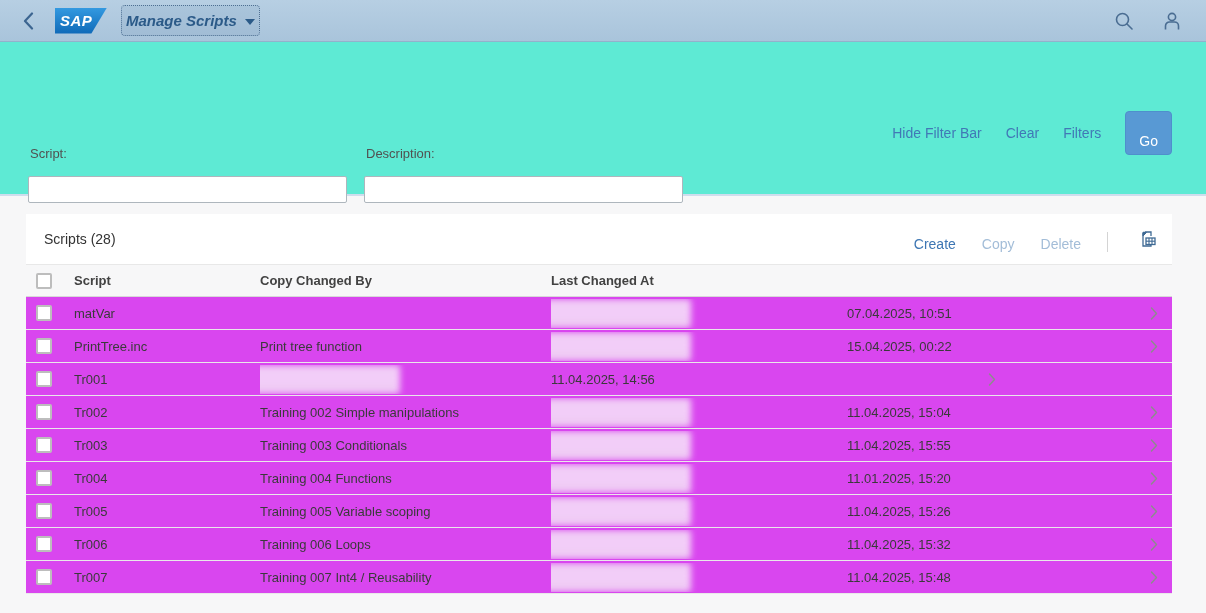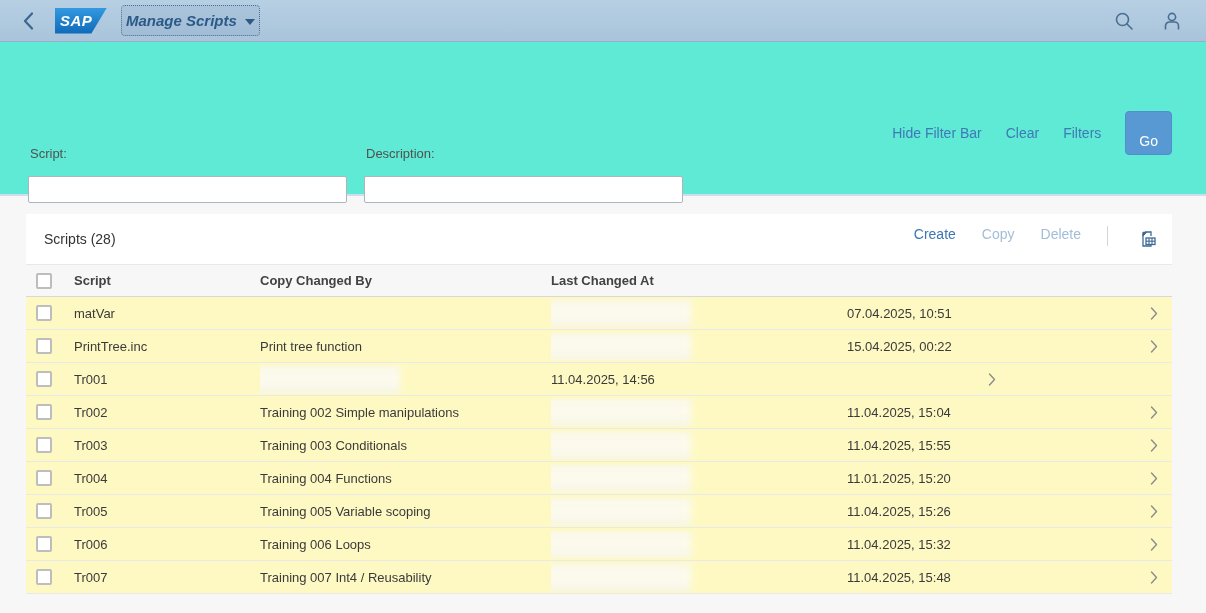--- a/index.html
+++ b/index.html
@@ -33,29 +33,29 @@
   .filter-field { display:flex; flex-direction:column; margin-right:17px; }
   .filter-field label { font-size:13px; color:#515151; margin-bottom:15px; margin-left:2px; }
   .filter-field input { width:319px; height:27px; border:1px solid #aeb6bd; border-radius:2px;
     background:#fff; padding:0 8px; font-size:13px; font-family:"Liberation Sans",sans-serif; }
 
   
   .content { height:401px; background:#f7f7f8; }
   .card { width:1146px; margin:18px 34px 0 26px; background:#fff; }
   .card-toolbar { height:50px; display:flex; align-items:center; padding:0 12px 0 18px; background:#fff; }
   .card-title { font-size:14px; color:#333; }
-  .toolbar-actions { margin-left:auto; display:flex; align-items:flex-start; gap:26px; }
+  .toolbar-actions { margin-left:auto; display:flex; align-items:flex-end; gap:26px; }
   .tb-btn { font-size:14px; background:none; border:none; cursor:pointer;
     font-family:"Liberation Sans",sans-serif; color:#3d76b3; padding:0; }
   .tb-btn.disabled { color:#a3bdd8; cursor:default; }
   .tb-sep { width:1px; height:20px; background:#d4d4d4; }
   .icon-btn { width:26px; height:26px; display:flex; align-items:center; justify-content:center; cursor:pointer; }
 
   .trow { display:grid; grid-template-columns:48px 186px 291px 296px 1fr 36px;
-    align-items:center; height:33px; border-bottom:1px solid #e9e9e9; background:#fef9c3; }
+    align-items:center; height:33px; border-bottom:1px solid #e9e9e9; background:#d946ef; }
   .trow.header { background:#f7f7f8; border-top:1px solid #e8e8e8; border-bottom:1px solid #d8d8d8;font-weight:bold; }
   .trow.header .cell { color:#424242; }
   .cell { font-size:13px; color:#3a3a3a; white-space:nowrap; overflow:hidden; }
   .cb-cell { display:flex; align-items:center; padding-left:10px; }
   .checkbox { width:16px; height:16px; border:2px solid #bdbdbd; border-radius:2px; background:#fff; cursor:pointer; }
   .redacted { width:150px; height:29px; margin-left:-10px; border-radius:3px;
     background:linear-gradient(180deg,#f6f6f6 0%,#fdfdfd 45%,#f4f4f4 100%);
     filter:blur(3px); opacity:.75; }
   .chev-cell { display:flex; align-items:center; justify-content:center; cursor:pointer; }
 </style>

